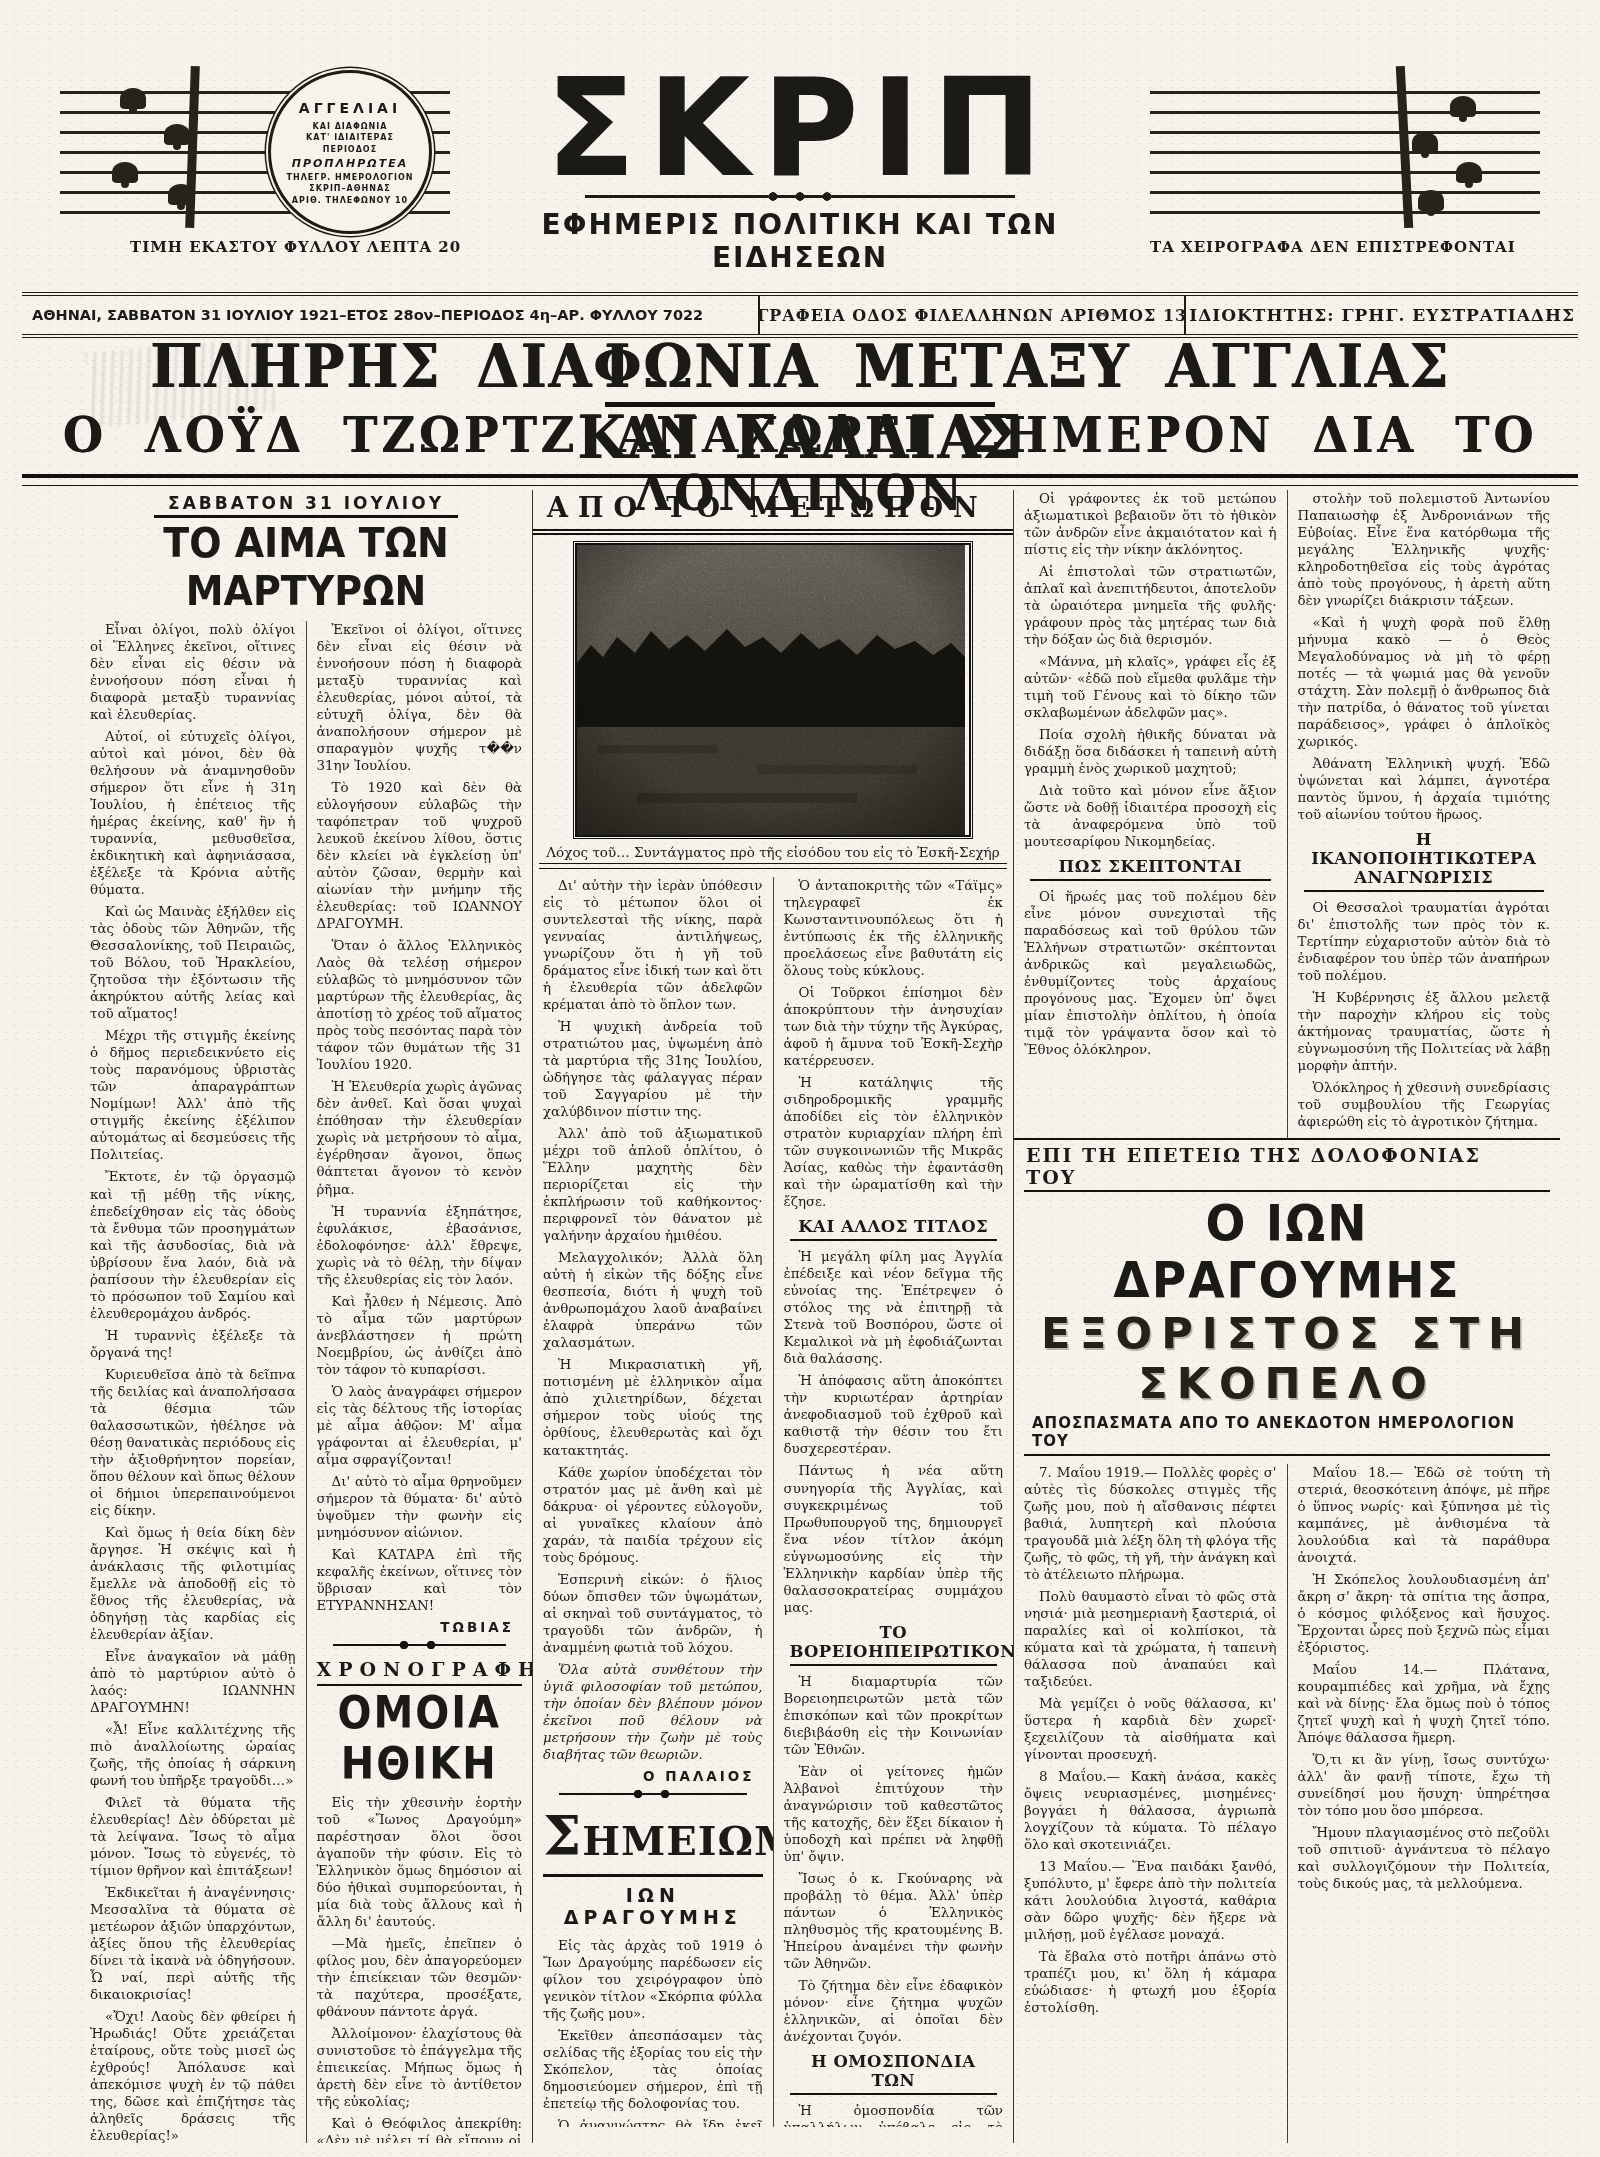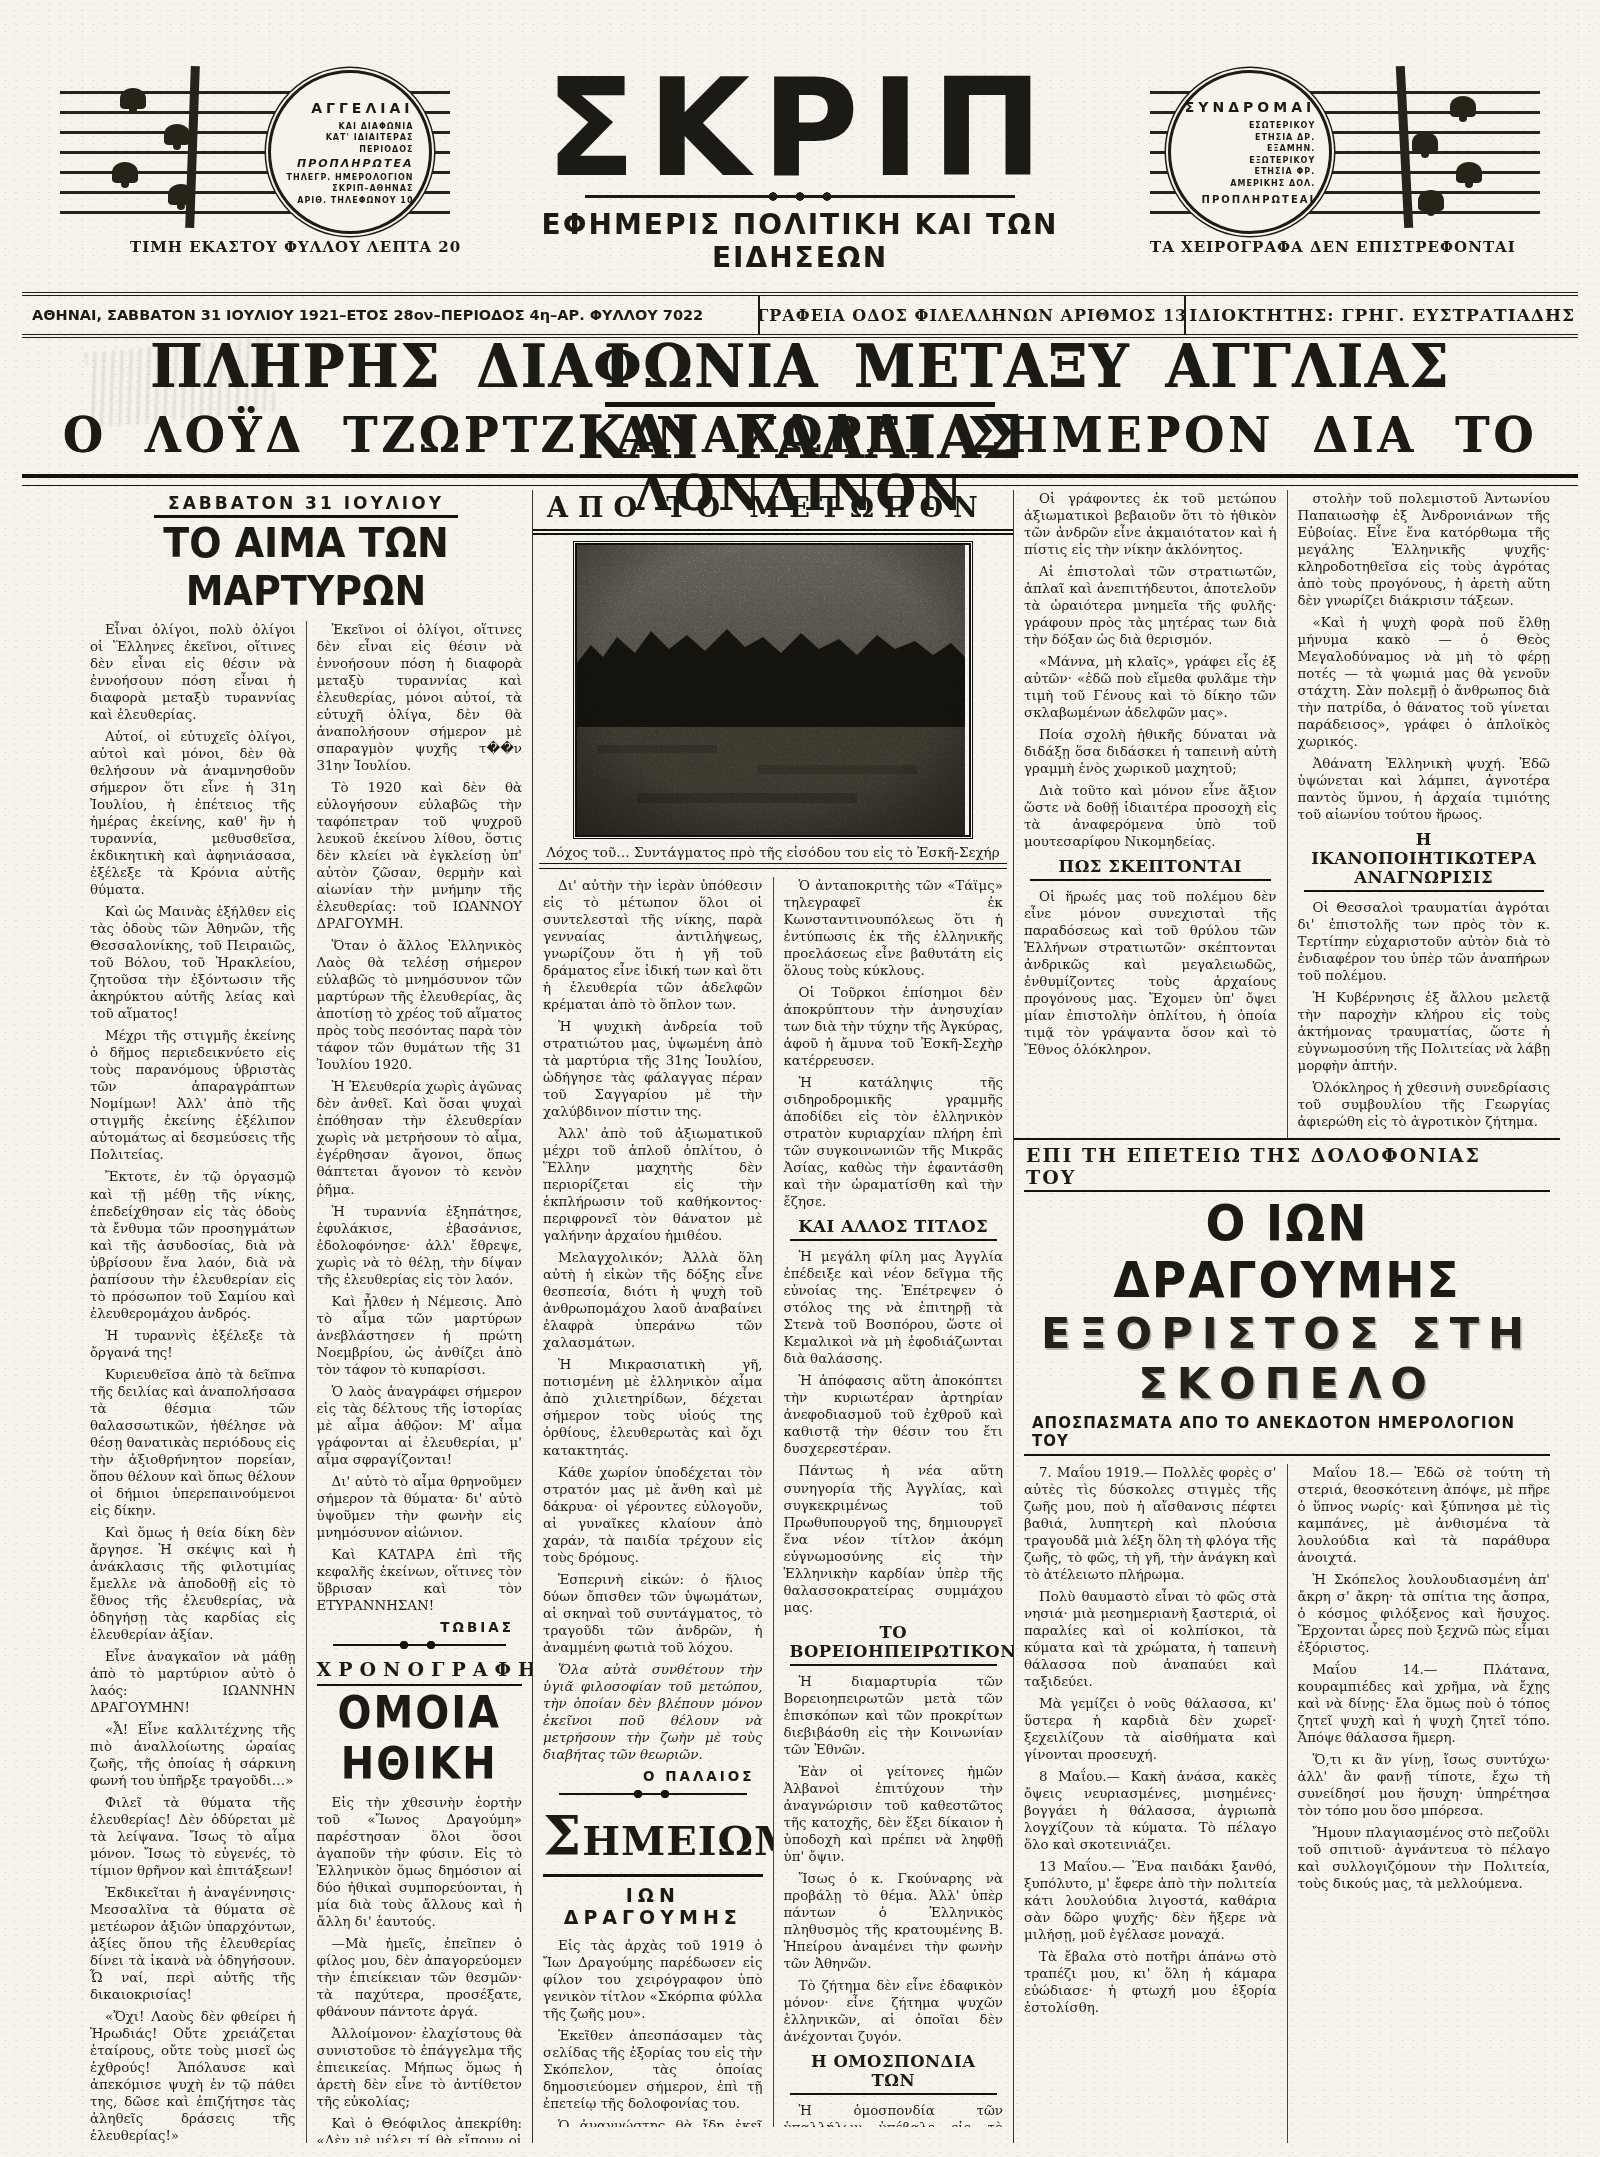--- a/index.html
+++ b/index.html
@@ -14,21 +14,21 @@
     background:repeating-linear-gradient(to bottom,transparent 0 17px,#262319 17px 20px);}
   .pole{position:absolute;top:0;bottom:36px;width:9px;background:#262319;}
   .deco-left .pole{left:128px;transform:rotate(2deg);}
   .deco-right .pole{left:250px;transform:rotate(-3deg);}
   .bell{position:absolute;width:26px;height:21px;background:#262319;border-radius:50% 50% 18% 18%;}
   .bell::after{content:"";position:absolute;left:9px;top:18px;width:8px;height:8px;background:#262319;border-radius:50%;}
   .seal{position:absolute;top:4px;width:158px;height:158px;border:3px solid #1d1b13;border-radius:50%;background:#f5f3eb;
     box-shadow:0 0 0 2px #f5f3eb,0 0 0 3.5px #1d1b13;display:flex;align-items:center;justify-content:center;z-index:2;}
   .deco-left .seal{right:18px;}
   .deco-right .seal{left:18px;}
-  .sealtext p{margin:0;text-align:right;font-family:"DejaVu Sans",sans-serif;font-weight:bold;font-size:8px;letter-spacing:1px;line-height:1.45;}
+  .sealtext p{margin:0;text-align:center;font-family:"DejaVu Sans",sans-serif;font-weight:bold;font-size:8px;letter-spacing:1px;line-height:1.45;}
   .sealtext p:first-child{font-size:14px;letter-spacing:4px;margin-bottom:3px;}
   .deco-left .sealtext p:nth-child(5){font-size:11px;letter-spacing:2px;font-style:italic;}
   .deco-right .sealtext p:last-child{font-size:10px;margin-top:3px;letter-spacing:2px;}
   .under-deco{position:absolute;bottom:8px;left:0;right:0;text-align:center;font-weight:bold;font-size:15px;letter-spacing:1px;white-space:nowrap;}
   .brand{flex:1;text-align:center;}
   .brand h1{margin:0;line-height:.95;font-family:"DejaVu Sans",sans-serif;font-weight:900;font-size:132px;letter-spacing:12px;transform:scaleY(1.03);}
   .brandrule{width:430px;height:3px;background:#1d1b13;margin:4px auto 10px;position:relative;}
   .brandrule::before{content:"";position:absolute;left:50%;top:-3px;width:90px;height:9px;margin-left:-45px;
     background:radial-gradient(circle at 20% 50%,#1d1b13 4px,transparent 4.5px),radial-gradient(circle at 50% 50%,#1d1b13 4px,transparent 4.5px),radial-gradient(circle at 80% 50%,#1d1b13 4px,transparent 4.5px);}
   .subtitle{font-family:"DejaVu Sans",sans-serif;font-weight:bold;font-size:28px;letter-spacing:2px;}
@@ -121,32 +121,20 @@
       <div class="brandrule"></div>
       <div class="subtitle">ΕΦΗΜΕΡΙΣ ΠΟΛΙΤΙΚΗ ΚΑΙ ΤΩΝ ΕΙΔΗΣΕΩΝ</div>
     </div>
     <div class="deco deco-right">
       <div class="wires"></div>
       <div class="pole"></div>
       <span class="bell" style="left:300px;top:30px;"></span>
       <span class="bell" style="left:262px;top:66px;"></span>
       <span class="bell" style="left:306px;top:96px;"></span>
       <span class="bell" style="left:268px;top:124px;"></span>
-      <div class="seal">
-        <div class="sealtext">
-            <p>ΣΥΝΔΡΟΜΑΙ</p>
-            <p>ΕΣΩΤΕΡΙΚΟΥ</p>
-            <p>ΕΤΗΣΙΑ ΔΡ.</p>
-            <p>ΕΞΑΜΗΝ.</p>
-            <p>ΕΞΩΤΕΡΙΚΟΥ</p>
-            <p>ΕΤΗΣΙΑ ΦΡ.</p>
-            <p>ΑΜΕΡΙΚΗΣ ΔΟΛ.</p>
-            <p>ΠΡΟΠΛΗΡΩΤΕΑΙ</p>
-          </div>
-      </div>
       <div class="under-deco" style="right:40px;">ΤΑ ΧΕΙΡΟΓΡΑΦΑ ΔΕΝ ΕΠΙΣΤΡΕΦΟΝΤΑΙ</div>
     </div>
   </header>
 
   <div class="dateline">
     <div class="dl-left">ΑΘΗΝΑΙ, ΣΑΒΒΑΤΟΝ 31 ΙΟΥΛΙΟΥ 1921–ΕΤΟΣ 28ον–ΠΕΡΙΟΔΟΣ 4η–ΑΡ. ΦΥΛΛΟΥ 7022</div>
     <div class="dl-center">ΓΡΑΦΕΙΑ ΟΔΟΣ ΦΙΛΕΛΛΗΝΩΝ ΑΡΙΘΜΟΣ 13</div>
     <div class="dl-right">ΙΔΙΟΚΤΗΤΗΣ: ΓΡΗΓ. ΕΥΣΤΡΑΤΙΑΔΗΣ</div>
   </div>
 

